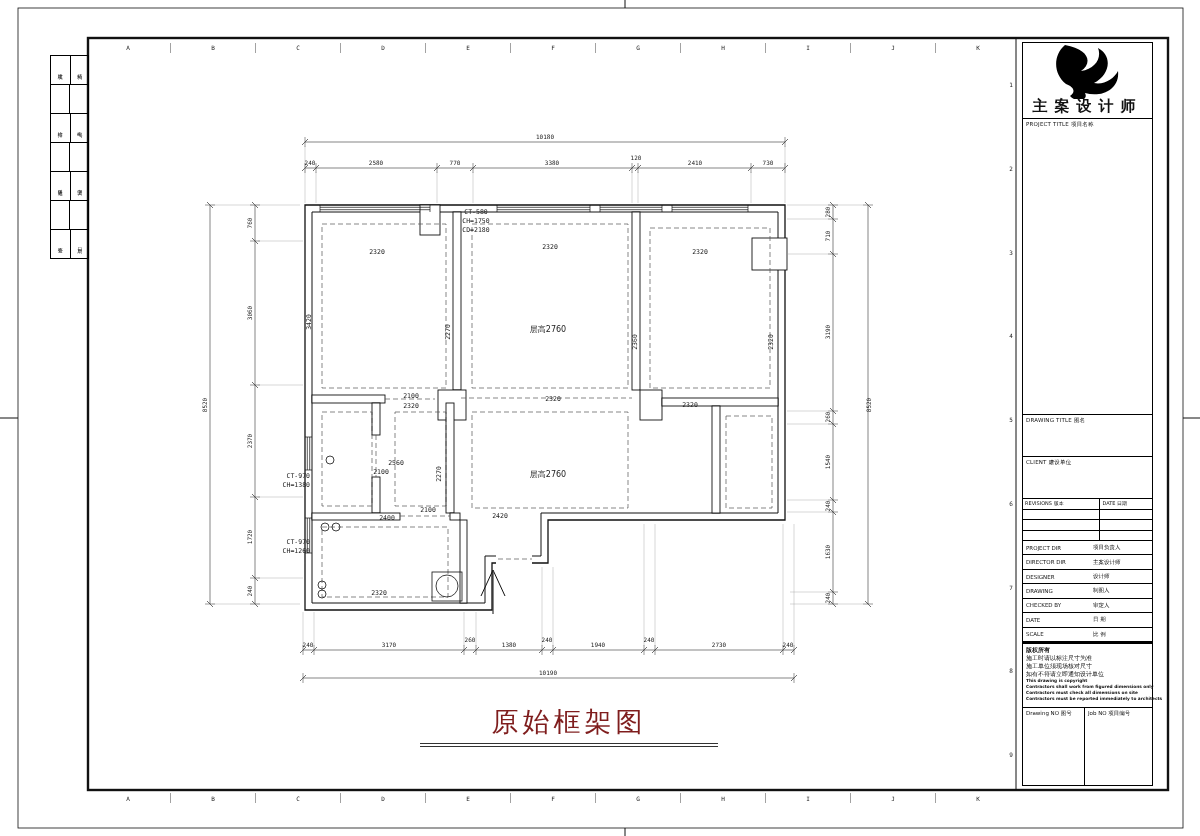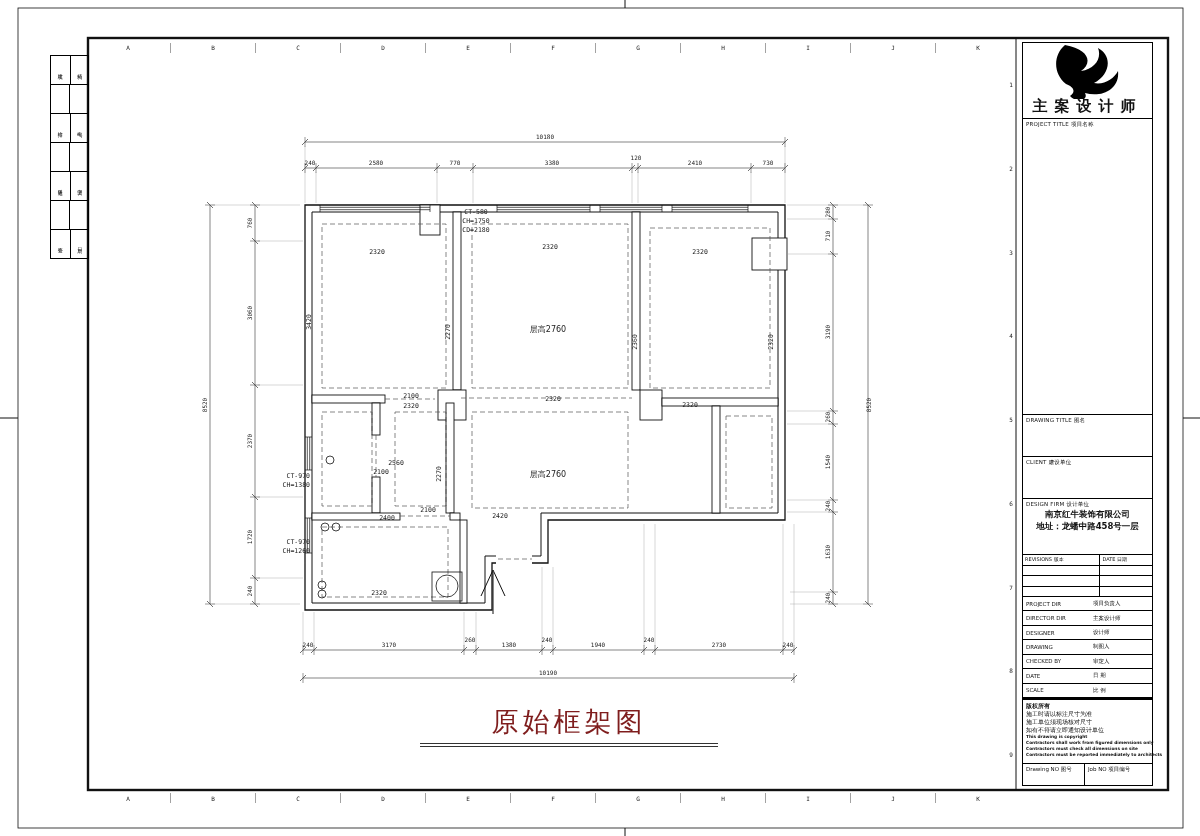--- a/index.html
+++ b/index.html
@@ -326,28 +326,20 @@
         </div>
       </div>
 
       <div class="sec" id="sec-client">
         <div class="seclabel">
           <span>CLIENT</span>
           <span>建设单位</span>
         </div>
       </div>
 
-      <div class="sec" id="sec-firm">
-        <div class="seclabel">
-          <span>DESIGN FIRM</span>
-          <span>设计单位</span>
-        </div>
-        <div class="firmline">南京红牛装饰有限公司</div>
-        <div class="firmline">地址：龙蟠中路458号一层</div>
-      </div>
 
       <div class="sec" id="sec-rev">
         <div class="revrow">
           <div class="revcell c1">
             <span>REVISIONS</span>
             <span>版本</span>
           </div>
           <div class="revcell c2">
             <span>DATE</span>
             <span>日期</span>

